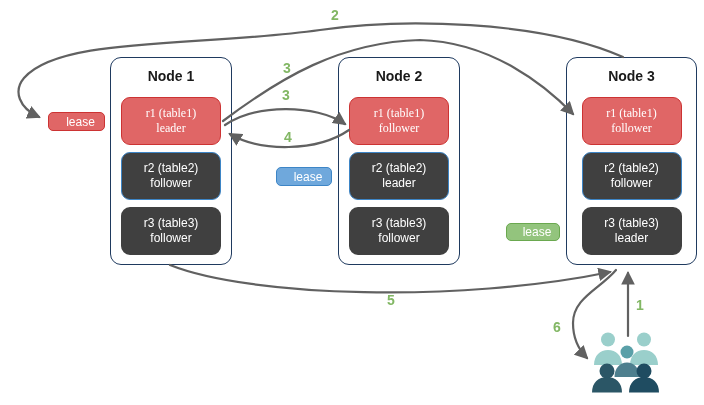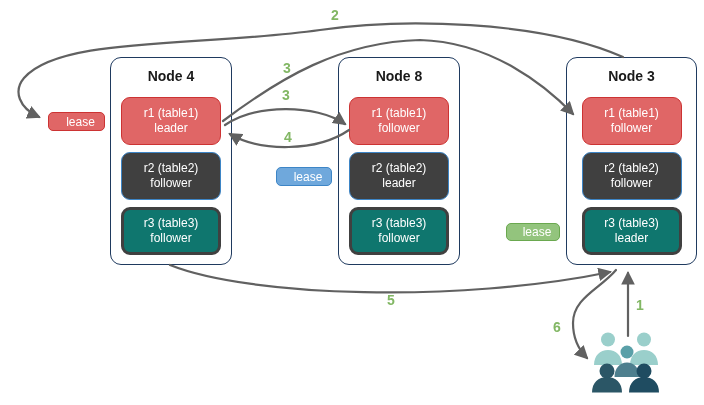--- a/index.html
+++ b/index.html
@@ -7,23 +7,23 @@
   .canvas{position:relative;width:704px;height:405px;background:#ffffff;overflow:hidden;}
 
   
   .node{position:absolute;top:57px;width:122px;height:208px;background:#ffffff;
         border:1.4px solid #1f3a5f;border-radius:11px;box-sizing:border-box;
         padding-top:9px;display:flex;flex-direction:column;align-items:center;}
   .node-title{font-size:14px;font-weight:700;color:#1a1a1a;height:18px;line-height:18px;margin-bottom:12px;}
   .replica{width:100px;height:48px;border-radius:9px;margin-bottom:7px;box-sizing:border-box;
            display:flex;flex-direction:column;align-items:center;justify-content:center;
            color:#ffffff;font-size:12px;line-height:15px;text-align:center;}
-  .replica.red{background:#e06666;border:1px solid #cc3333;}
+  .replica.red{background:#e06666;border:1px solid #cc3333;font-family:Liberation Serif, serif;}
   .replica.blue{background:#404040;border:1px solid #3d85c6;}
-  .replica.green{background:#0f766e;border:3px solid #404040;}
+  .replica.green{background:#404040;border:3px solid #404040;}
 
   
   .lease{position:absolute;border-radius:5px;color:#ffffff;font-size:12px;
          display:flex;align-items:center;justify-content:center;box-sizing:border-box;padding-left:8px;}
   .lease.red{left:48px;top:112px;width:57px;height:19px;background:#e06666;border:1px solid #cc3333;}
   .lease.blue{left:276px;top:167px;width:56px;height:19px;background:#6fa8dc;border:1px solid #3d85c6;}
   .lease.green{left:506px;top:223px;width:54px;height:18px;background:#93c47d;border:1px solid #6aa84f;}
 
   
   .step{position:absolute;font-size:14px;font-weight:700;color:#82b764;}
@@ -37,37 +37,37 @@
 
   .layer{position:absolute;left:0;top:0;pointer-events:none;}
   .users{position:absolute;left:592px;top:331px;}
 </style>
 </head>
 <body>
 
 <div class="canvas">
 
   <div class="node" style="left:110px">
-    <div class="node-title">Node 4</div>
+    <div class="node-title">Node 1</div>
     <div class="replica red">
       <span>r1 (table1)</span>
       <span>leader</span>
     </div>
     <div class="replica blue">
       <span>r2 (table2)</span>
       <span>follower</span>
     </div>
     <div class="replica green">
       <span>r3 (table3)</span>
       <span>follower</span>
     </div>
   </div>
 
   <div class="node" style="left:338px">
-    <div class="node-title">Node 8</div>
+    <div class="node-title">Node 2</div>
     <div class="replica red">
       <span>r1 (table1)</span>
       <span>follower</span>
     </div>
     <div class="replica blue">
       <span>r2 (table2)</span>
       <span>leader</span>
     </div>
     <div class="replica green">
       <span>r3 (table3)</span>

